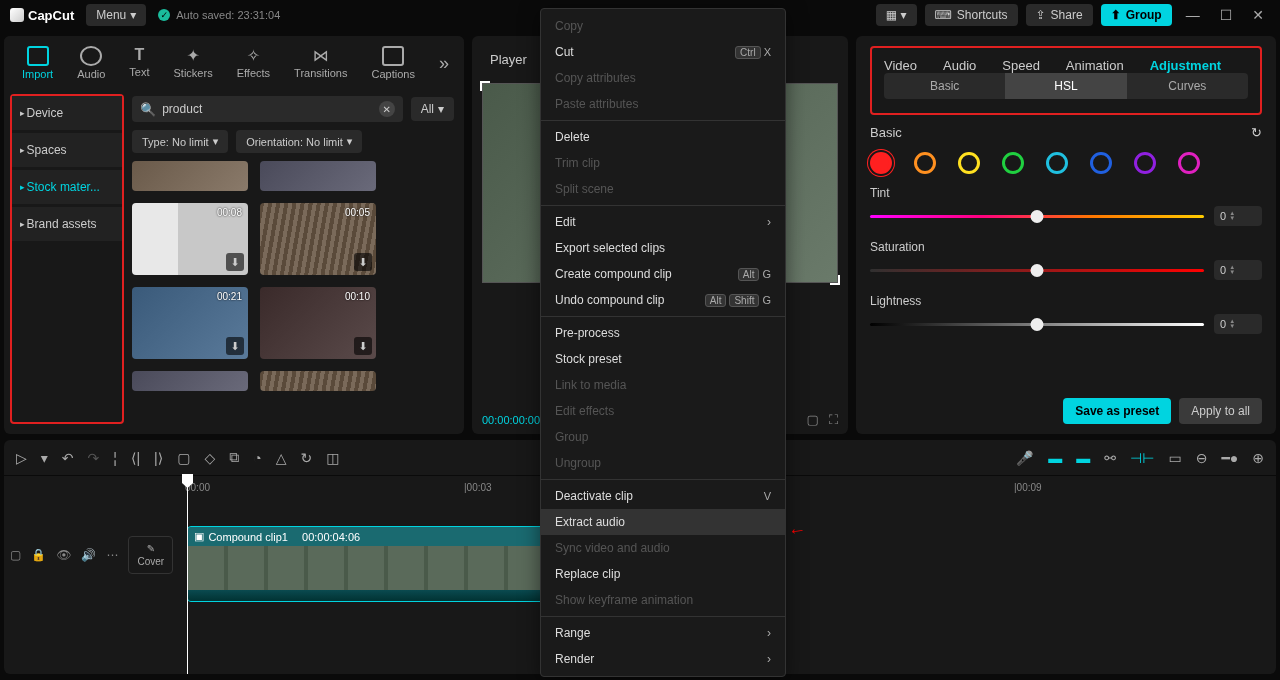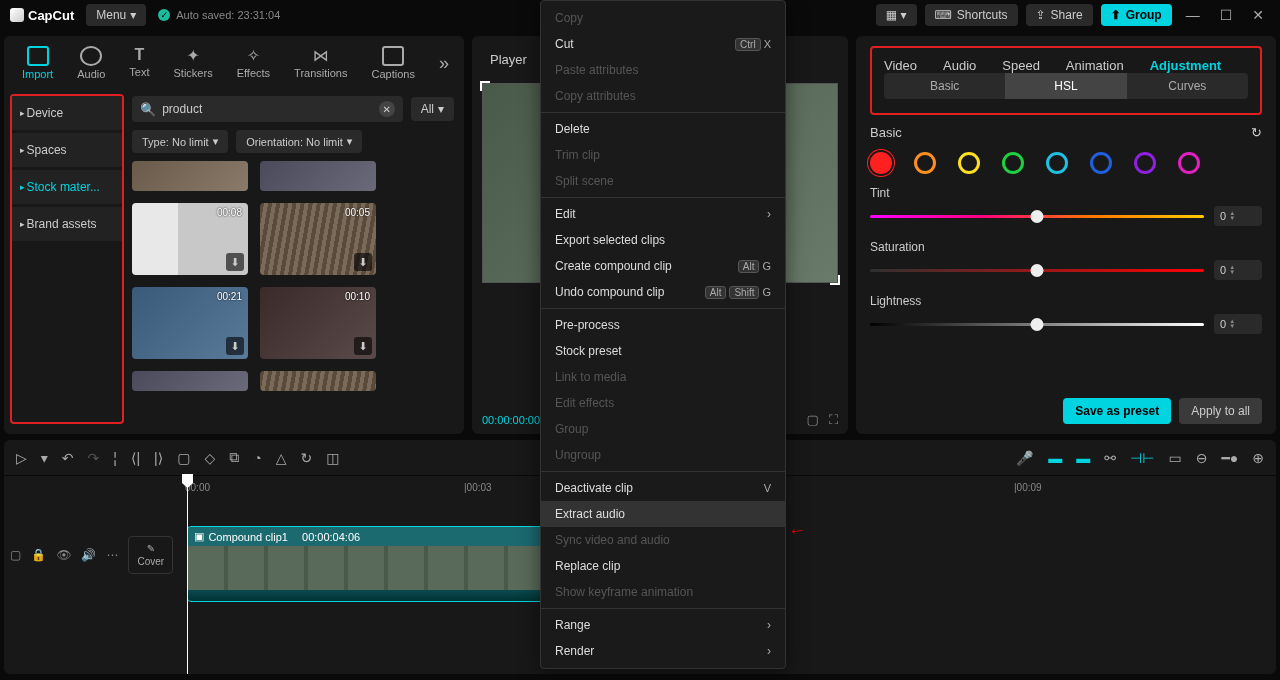--- a/index.html
+++ b/index.html
@@ -93,21 +93,21 @@
 .playhead::before{content:"";position:absolute;top:-2px;left:-5px;width:11px;height:14px;background:#fff;clip-path:polygon(0 0,100% 0,100% 65%,50% 100%,0 65%)}
 .tl-body{display:flex;height:170px}
 .tl-left{width:170px;padding:6px;display:flex;flex-direction:column;justify-content:flex-start;gap:6px}
 .tl-controls-row{display:flex;gap:10px;color:#888;font-size:12px;align-items:center;margin-top:30px}
 .cover-btn{display:flex;flex-direction:column;align-items:center;gap:2px;color:#aaa;font-size:10px;border:1px solid #333;border-radius:4px;padding:6px 8px;margin-left:auto}
 .tl-tracks{flex:1;position:relative;padding-top:4px}
 .clip-bar{position:absolute;left:13px;top:26px;width:520px;height:76px;background:#1a7a80;border:1px solid #00d4e0;border-radius:4px;overflow:hidden}
 .clip-header{background:#1a6a70;padding:3px 6px;font-size:11px;color:#fff;display:flex;align-items:center;gap:4px}
 .clip-frames{height:44px;background:repeating-linear-gradient(90deg,#5a6a5a 0 36px,#4a5a4a 36px 40px)}
 .clip-audio{height:12px;background:linear-gradient(#0a4a50,#003030)}
-.context-menu{position:absolute;left:540px;top:0;width:246px;background:#1a1a1a;border:1px solid #333;border-radius:4px;z-index:100;padding:4px 0;box-shadow:0 4px 20px rgba(0,0,0,.5);max-height:680px;overflow:visible}
+.context-menu{position:absolute;left:540px;top:8px;width:246px;background:#1a1a1a;border:1px solid #333;border-radius:4px;z-index:100;padding:4px 0;box-shadow:0 4px 20px rgba(0,0,0,.5);max-height:680px;overflow:visible}
 .cm-item{padding:6px 14px;font-size:12px;color:#ddd;display:flex;align-items:center;justify-content:space-between;cursor:pointer}
 .cm-item.disabled{color:#555}
 .cm-item.highlight{background:#333}
 .cm-sep{height:1px;background:#333;margin:3px 0}
 .cm-shortcut{font-size:11px;color:#aaa;display:flex;gap:3px;align-items:center}
 .kbd{background:#333;border:1px solid #555;border-radius:3px;padding:0 4px;font-size:10px}
 .arrow-annot{position:absolute;left:788px;top:518px;color:#ff0000;font-size:18px;transform:rotate(-8deg)}
 </style>
 </head>
 <body>
@@ -405,24 +405,24 @@
       <span>Copy</span>
     </div>
     <div class="cm-item">
       <span>Cut</span>
       <span class="cm-shortcut">
         <span class="kbd">Ctrl</span>
         <span>X</span>
       </span>
     </div>
     <div class="cm-item disabled">
+      <span>Copy attributes</span>
+    </div>
+    <div class="cm-item disabled">
       <span>Paste attributes</span>
-    </div>
-    <div class="cm-item disabled">
-      <span>Copy attributes</span>
     </div>
     <div class="cm-sep"></div>
     <div class="cm-item">
       <span>Delete</span>
     </div>
     <div class="cm-item disabled">
       <span>Trim clip</span>
     </div>
     <div class="cm-item disabled">
       <span>Split scene</span>

